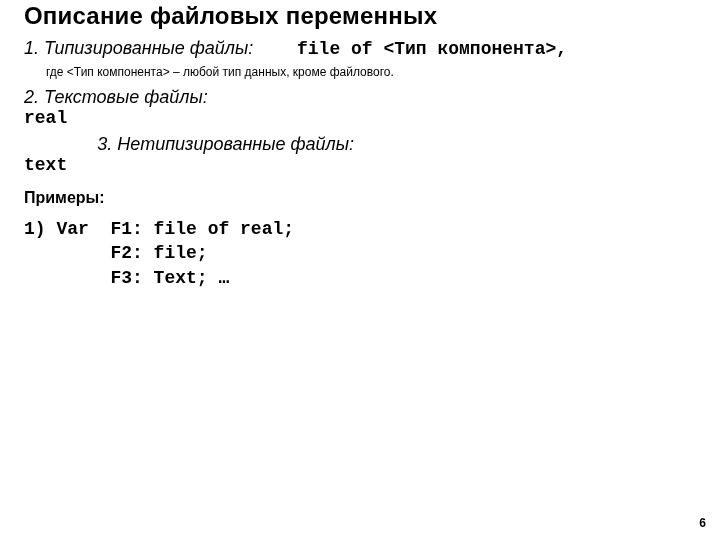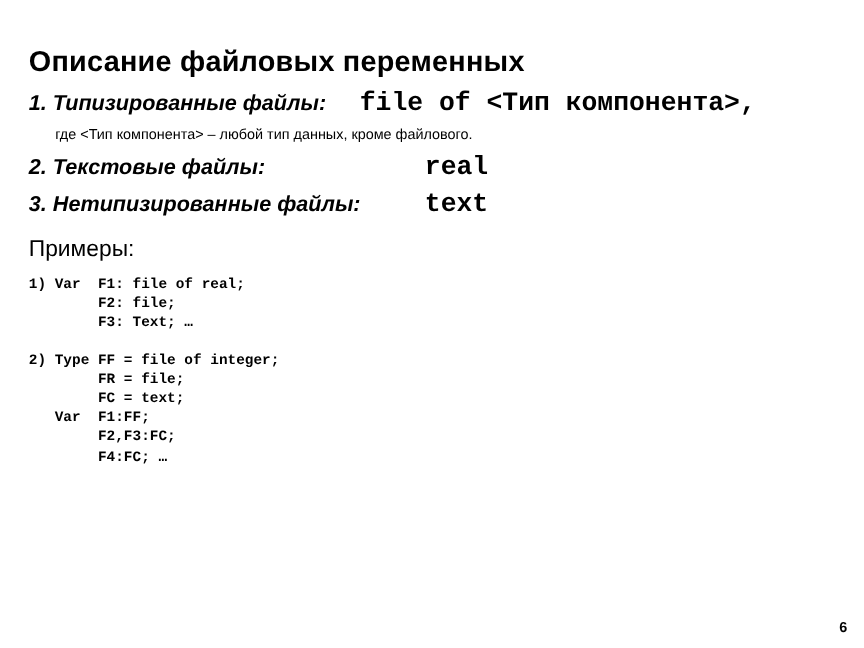--- a/index.html
+++ b/index.html
@@ -7,71 +7,71 @@
     padding: 0;
     width: 720px;
     height: 540px;
     font-family: Arial, Helvetica, sans-serif;
     background: #fff;
     color: #000;
     position: relative;
     box-sizing: border-box;
   }
   .slide {
-    padding: 18px 24px 10px 24px;
-    margin-top: 20px;
+    padding: 2px 24px 10px 24px;
   }
   .title {
     font-size: 24px;
     font-weight: bold;
     margin: 0 0 8px 0;
     letter-spacing: 0.2px;
   }
   .row1 {
     display: flex;
     align-items: baseline;
     margin-bottom: 6px;
   }
   .italic-bold {
     font-style: italic;
-    font-weight: bold;
+    font-weight: normal;
     font-size: 18px;
     margin-right: 28px;
     min-width: 245px;
   }
   .mono {
     font-family: "Courier New", Courier, monospace;
     font-weight: bold;
-    font-size: 22px;
+    font-size: 18px;
   }
   .indent1 {
     margin-left: 22px;
     font-size: 12px;
     margin-bottom: 8px;
   }
   .row2, .row3 {
     display: flex;
     align-items: baseline;
     margin-bottom: 6px;
+    flex-direction: column;
   }
   .row2 .italic-bold, .row3 .italic-bold {
     min-width: 330px;
     margin-right: 0;
   }
-  .row3 { margin-bottom: 14px; }
+  .row3 { margin-bottom: 14px; text-align: right; }
   .subhead {
-    font-weight: normal;
-    font-size: 19px;
+    font-weight: bold;
+    font-size: 16px;
     margin-bottom: 10px;
     margin-top: 10px;
   }
   .example-block {
     font-family: "Courier New", Courier, monospace;
     font-weight: bold;
-    font-size: 12px;
+    font-size: 18px;
     line-height: 1.35;
     white-space: pre;
     margin-bottom: 14px;
   }
   .page-num {
     position: absolute;
     right: 14px;
     bottom: 10px;
     font-size: 12px;
     font-weight: bold;
@@ -100,22 +100,16 @@
     <span class="italic-bold">3. Нетипизированные файлы:</span>
     <span class="mono">text</span>
   </div>
 
   <div class="subhead">Примеры:</div>
 
   <div class="example-block">1) Var  F1: file of real;
         F2: file;
         F3: Text; …</div>
 
-  <div class="example-block">2) Type FF = file of integer;
-        FR = file;
-        FC = text;
-   Var  F1:FF;
-        F2,F3:FC;
-        F4:FC; …</div>
 
 </div>
 
 <div class="page-num">6</div>
 
 </body></html>

